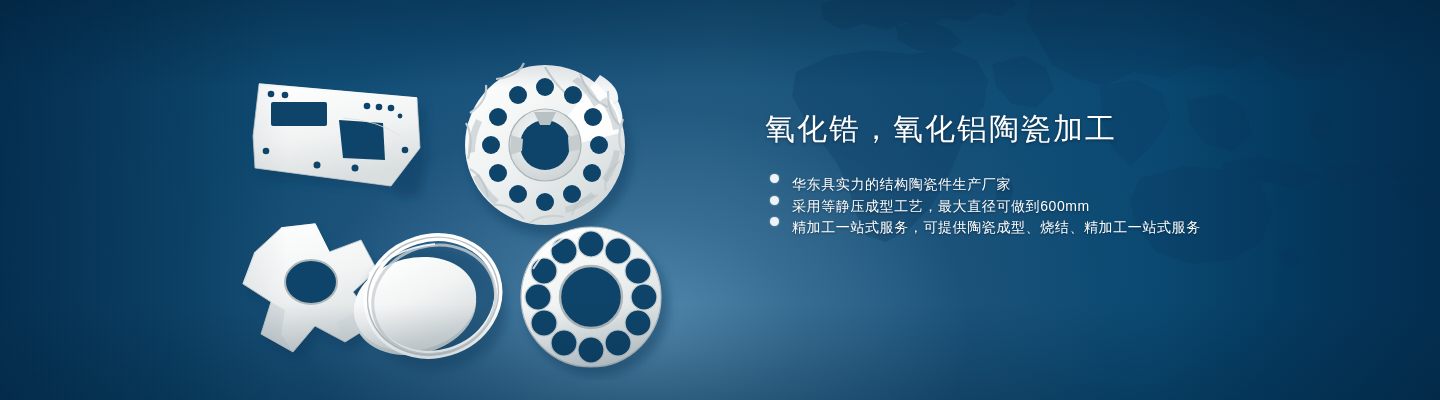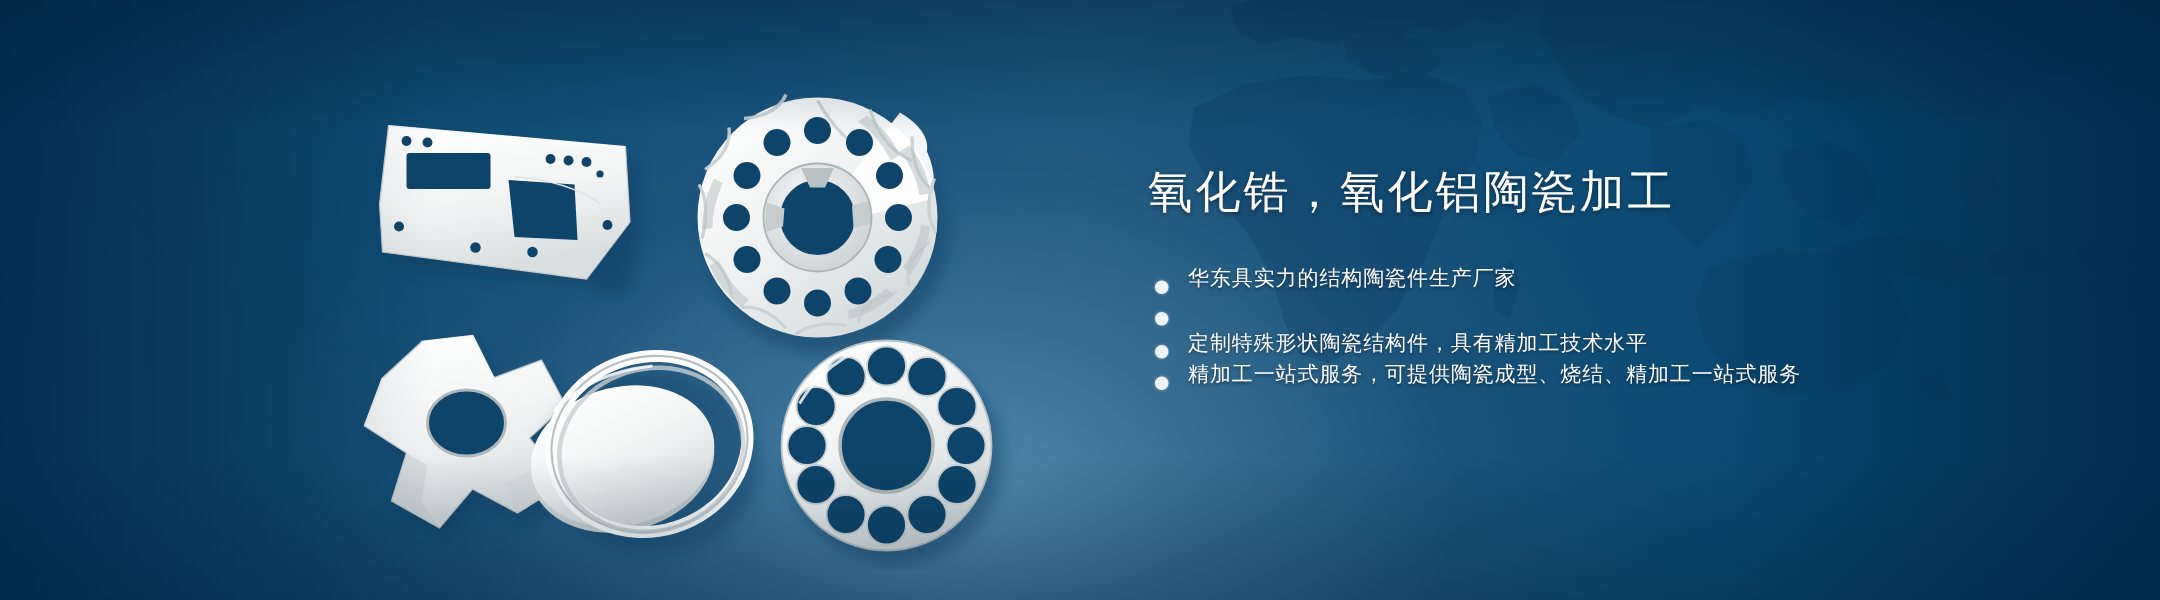--- a/index.html
+++ b/index.html
@@ -89,21 +89,21 @@
     text-shadow: 0 1px 3px rgba(0,20,40,0.55);
     white-space: nowrap;
   }
   .bullets {
     list-style: none;
     margin: 24px 0 0 5px;
     padding: 0;
   }
   .bullet-row {
     display: flex;
-    align-items: flex-end;
+    align-items: flex-start;
     height: 21.5px;
     margin-bottom: 0px;
   }
   .bullet-dot {
     width: 9px;
     height: 9px;
     border-radius: 50%;
     background: #eef3f7;
     flex: 0 0 auto;
     margin-right: 13px;
@@ -363,24 +363,21 @@
   <div class="copy">
     <h1 class="headline">氧化锆，氧化铝陶瓷加工</h1>
 
     <ul class="bullets">
       <li class="bullet-row">
         <span class="bullet-dot"></span>
         <span class="bullet-text">华东具实力的结构陶瓷件生产厂家</span>
       </li>
       <li class="bullet-row">
         <span class="bullet-dot"></span>
-      </li>
-      <li class="bullet-row">
-        <span class="bullet-dot"></span>
-        <span class="bullet-text">定制特殊形状陶瓷结构件，具有精加工技术水平</span>
+        <span class="bullet-text">采用等静压成型工艺，最大直径可做到600mm</span>
       </li>
       <li class="bullet-row">
         <span class="bullet-dot"></span>
         <span class="bullet-text">精加工一站式服务，可提供陶瓷成型、烧结、精加工一站式服务</span>
       </li>
     </ul>
   </div>
 
 </div>
 

